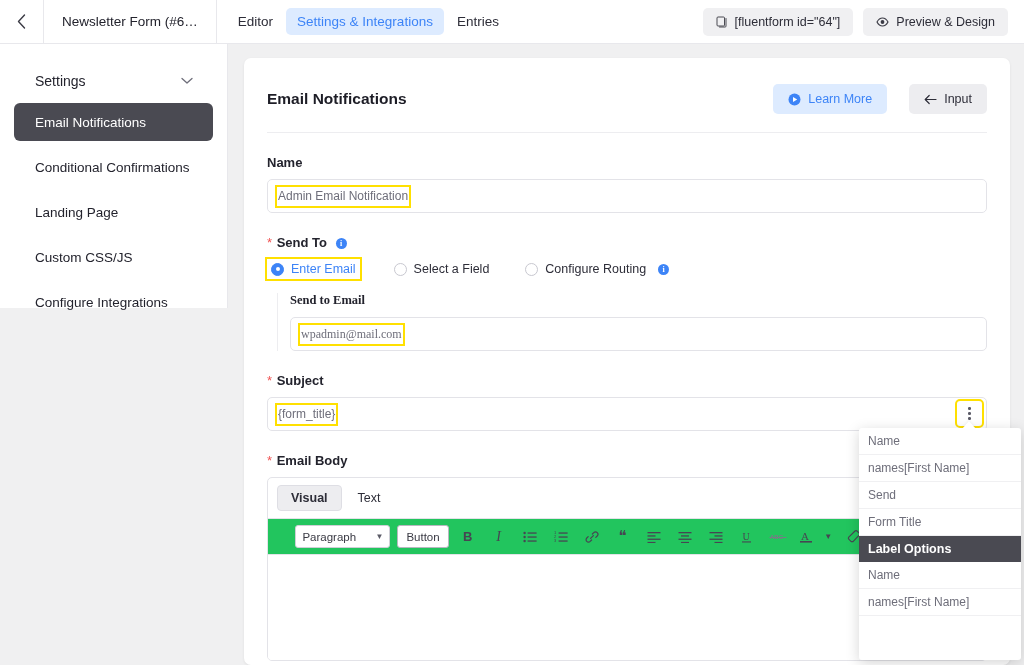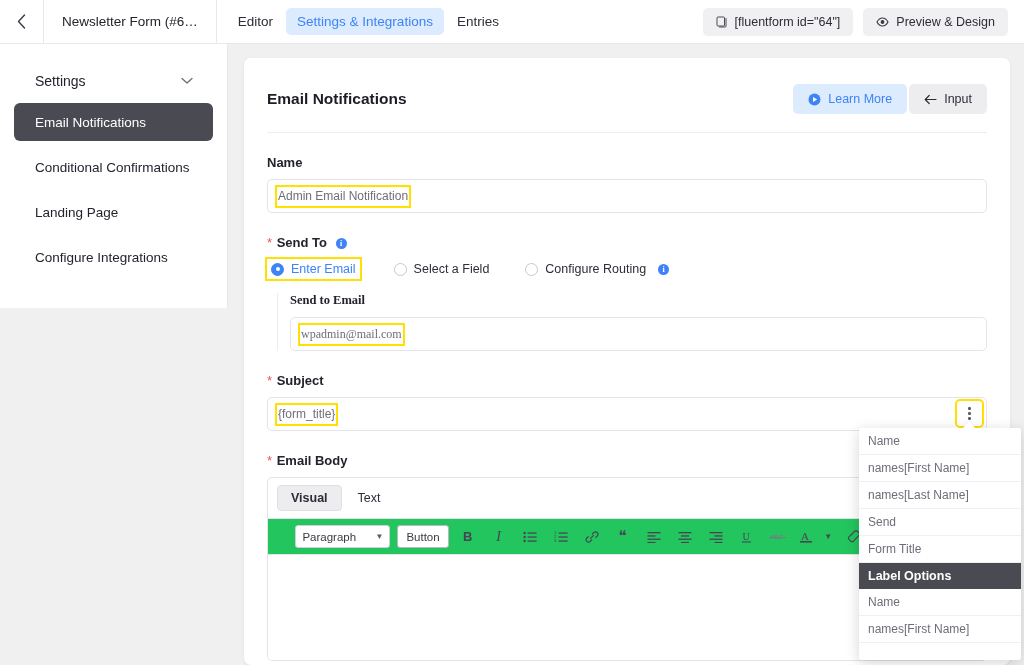--- a/index.html
+++ b/index.html
@@ -86,21 +86,21 @@
     box-shadow: 0 1px 3px rgba(0,0,0,.07);
     padding: 26px 23px 0 23px;
     overflow: hidden;
   }
   .card-head {
     display: flex; align-items: center;
     padding-bottom: 18px;
     border-bottom: 1px solid #ededf0;
   }
   .card-title { font-size: 15.5px; font-weight: bold; color: #1d1d26; }
-  .card-head-btns { margin-left: auto; display: flex; gap: 2px; }
+  .card-head-btns { margin-left: auto; display: flex; gap: 22px; }
   .btn-learn {
     background: #ddebff; color: #3d84f7; border: none;
     border-radius: 5px; padding: 8px 15px; font-size: 12.5px;
     display: flex; align-items: center; gap: 7px; cursor: pointer;
     font-family: "Liberation Sans", sans-serif; white-space: nowrap;
   }
   .btn-back {
     background: #ededf0; color: #2d2d38; border: none;
     border-radius: 5px; padding: 8px 15px; font-size: 12.5px;
     display: flex; align-items: center; gap: 7px; cursor: pointer;
@@ -295,20 +295,23 @@
     </span>
   </div>
   <div class="sb-item active">
     <span>Email Notifications</span>
   </div>
   <div class="sb-item">
     <span>Conditional Confirmations</span>
   </div>
   <div class="sb-item">
     <span>Landing Page</span>
+  </div>
+  <div class="sb-item">
+    <span>Custom CSS/JS</span>
   </div>
   <div class="sb-item">
     <span>Configure Integrations</span>
   </div>
 </div>
 
 <div class="main-card">
 
   <div class="card-head">
     <div class="card-title">Email Notifications</div>
@@ -519,20 +522,19 @@
     </div>
 
     <div class="ed-body"></div>
   </div>
 </div>
 
 <div class="dd-caret"></div>
 <div class="dd-panel">
   <div class="dd-item">Name</div>
   <div class="dd-item">names[First Name]</div>
-  <div class="dd-item">names[Last Name]</div>
   <div class="dd-item">Send</div>
   <div class="dd-item">Form Title</div>
   <div class="dd-header">Label Options</div>
   <div class="dd-item">Name</div>
   <div class="dd-item">names[First Name]</div>
 
 </div>
 
 </body></html>

